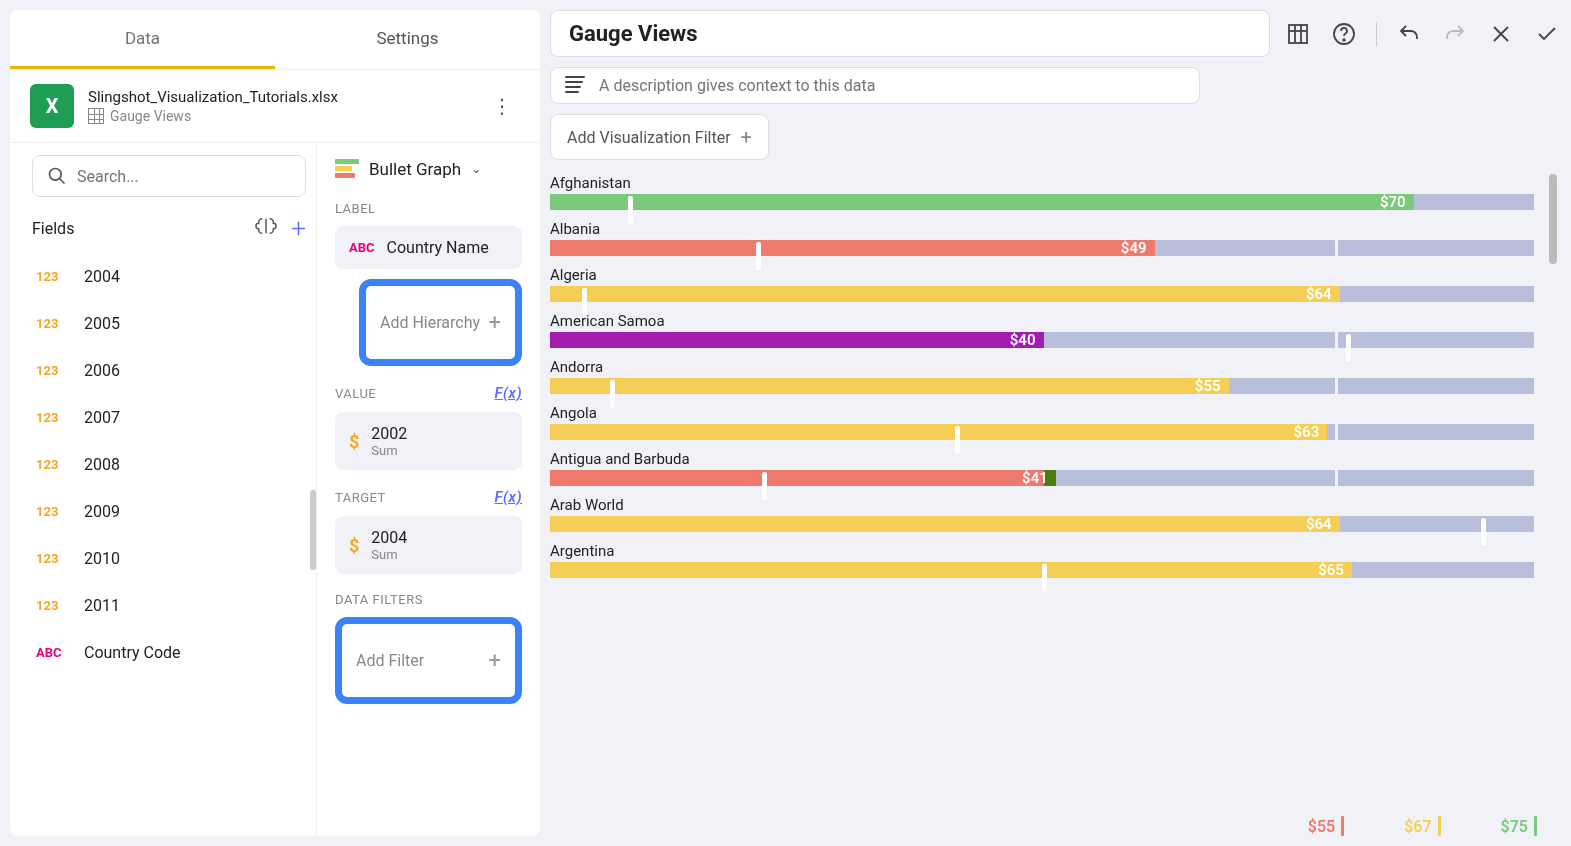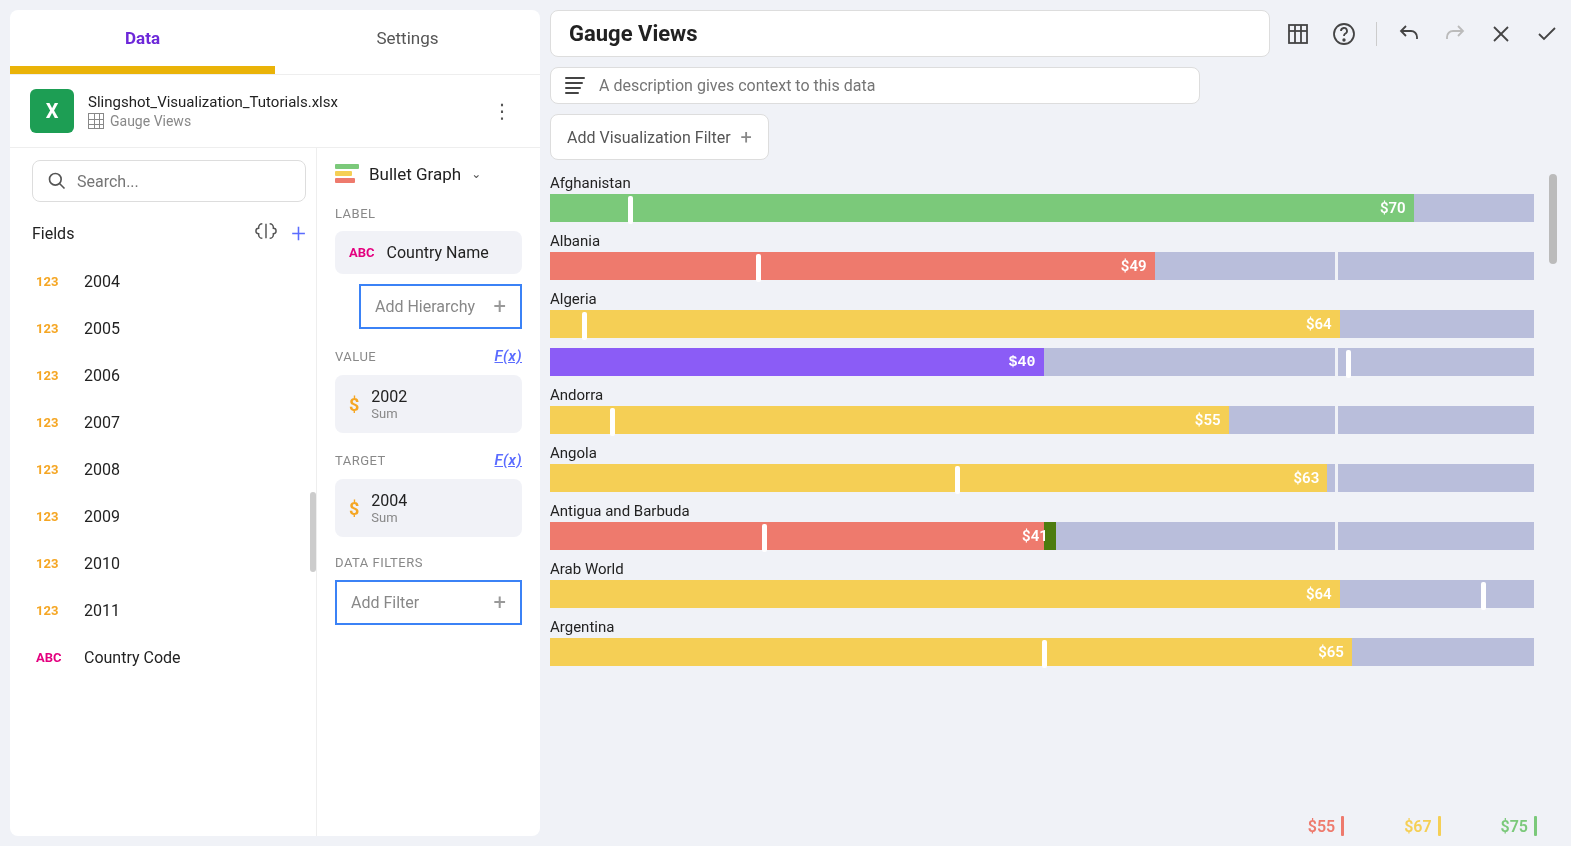--- a/index.html
+++ b/index.html
@@ -3,21 +3,21 @@
 <meta charset="utf-8">
 <style>
 * { box-sizing: border-box; margin: 0; padding: 0; font-family: -apple-system, BlinkMacSystemFont, "Segoe UI", Roboto, sans-serif; }
 body { background: #f0f2f7; width: 1571px; height: 846px; overflow: hidden; }
 .app { display: flex; height: 846px; padding: 10px; gap: 10px; }
 
 
 .left-panel { width: 530px; background: #fff; border-radius: 8px; display: flex; flex-direction: column; overflow: hidden; }
 .tabs { display: flex; border-bottom: 1px solid #eee; }
 .tab { flex: 1; text-align: center; padding: 18px 0; font-size: 17px; color: #555; cursor: pointer; }
-.tab.active { color: #6d28d9; font-weight: 700; border-bottom: 8px solid #eab308; }
+.tab.active { color: #737373; font-weight: 400; border-bottom: 3px solid #eab308; }
 .datasource { display: flex; align-items: center; padding: 14px 20px; gap: 14px; border-bottom: 1px solid #eee; }
 .xls-icon { width: 44px; height: 44px; background: #1d9e54; border-radius: 6px; display: flex; align-items: center; justify-content: center; color: #fff; font-weight: 700; font-size: 20px; }
 .ds-info { flex: 1; display: flex; flex-direction: column; }
 .ds-name { font-size: 15px; color: #222; }
 .ds-sub { display: flex; align-items: center; gap: 6px; color: #888; font-size: 14px; margin-top: 2px; }
 .grid-glyph { width: 16px; height: 16px; border: 1.5px solid #888; display: inline-block; position: relative; }
 .grid-glyph::before, .grid-glyph::after { content:""; position:absolute; background:#888; }
 .grid-glyph::before { left:33%; top:0; width:1.5px; height:100%; box-shadow: 5px 0 #888; }
 .grid-glyph::after { top:33%; left:0; height:1.5px; width:100%; box-shadow: 0 5px #888; }
 .dots { font-size: 20px; color: #555; padding: 0 8px; cursor: pointer; }
@@ -48,46 +48,46 @@
 .bullet-icon span:nth-child(2){ background:#f5cf55; width:70%; }
 .bullet-icon span:nth-child(3){ background:#ee7a6d; width:85%; }
 .chev { font-size: 12px; color: #555; }
 .section-label { font-size: 13px; color: #888; letter-spacing: 0.5px; margin: 8px 0 10px; display: flex; justify-content: space-between; align-items: center; }
 .fx { color: #5b6cff; font-weight: 600; font-style: italic; font-size: 15px; text-decoration: underline; }
 .pill { background: #f1f2f7; border-radius: 8px; padding: 12px 14px; display: flex; align-items: center; gap: 12px; margin-bottom: 10px; }
 .pill .ftype { min-width: auto; }
 .pill-main { font-size: 16px; color: #222; }
 .pill-sub { font-size: 13px; color: #888; }
 .pill-col { display: flex; flex-direction: column; }
-.add-box { border: 2px solid #3b82f6; border-radius: 0; padding: 8px 14px; display: flex; align-items: center; justify-content: space-between; color: #888; font-size: 16px; margin-bottom: 18px; cursor: pointer; }
+.add-box { border: 7px solid #3b82f6; border-radius: 12px; padding: 24px 14px; display: flex; align-items: center; justify-content: space-between; color: #888; font-size: 16px; margin-bottom: 18px; cursor: pointer; }
 .add-box .plus { color: #999; font-size: 22px; }
 .dollar { color:#f5a623; font-weight:700; font-size:18px; }
 
 
 .right-panel { flex: 1; display: flex; flex-direction: column; }
 .top-bar { display: flex; align-items: center; gap: 14px; margin-bottom: 10px; }
 .title-input { flex: 1; border: 1px solid #ddd; border-radius: 8px; padding: 10px 18px; font-size: 22px; font-weight: 700; color: #222; background: #fff; }
 .toolbar { display: flex; gap: 18px; align-items: center; }
 .toolbar .tbtn { width: 28px; height: 28px; display: flex; align-items: center; justify-content: center; cursor: pointer; color: #444; }
 .toolbar .sep { width: 1px; height: 24px; background: #ccc; }
 .toolbar svg { width: 24px; height: 24px; stroke: #444; fill: none; stroke-width: 1.8; }
 .toolbar .disabled svg { stroke: #bbb; }
-.desc-row { display: flex; align-items: center; gap: 14px; border: 1px solid #ddd; border-radius: 8px; padding: 8px 14px; background: #fff; margin-bottom: 10px; max-width: 650px; }
+.desc-row { display: flex; align-items: flex-start; gap: 14px; border: 1px solid #ddd; border-radius: 8px; padding: 8px 14px; background: #fff; margin-bottom: 10px; max-width: 650px; }
 .desc-row input { border: none; outline: none; font-size: 16px; color: #555; flex: 1; }
 .hamburger { display: flex; flex-direction: column; gap: 3px; }
 .hamburger span { height: 2px; background: #444; border-radius: 1px; }
 .hamburger span:nth-child(1){width:20px;} .hamburger span:nth-child(2){width:18px;} .hamburger span:nth-child(3){width:16px;} .hamburger span:nth-child(4){width:14px;}
 .filter-btn { display: inline-flex; align-items: center; gap: 10px; border: 1px solid #ddd; border-radius: 8px; padding: 10px 16px; font-size: 16px; color: #555; background: #fff; cursor: pointer; margin-bottom: 14px; }
 .filter-btn .plus { color: #888; font-size: 20px; }
 
 .chart-area { flex: 1; background: transparent; overflow: hidden; position: relative; display: flex; flex-direction: column; }
 .chart-scroll { flex: 1; overflow: hidden; padding-right: 24px; position: relative; }
 .row-item { margin-bottom: 10px; }
 .row-label { font-size: 15px; color: #222; margin-bottom: 2px; }
-.bar-track { position: relative; height: 28px; display: flex; }
+.bar-track { position: relative; height: 16px; display: flex; }
 .seg { height: 100%; margin-right: 3px; }
 .seg:last-child { margin-right: 0; }
 .valfill { position: absolute; top: 0; left: 0; height: 100%; display: flex; align-items: center; justify-content: flex-end; padding-right: 8px; color: #fff; font-weight: 600; font-size: 15px; }
 .target-mark { position: absolute; top: 2px; width: 5px; height: 28px; background: #fff; border-radius: 2px; }
 .chart-vscroll { position: absolute; right: 4px; top: 0; width: 8px; height: 90px; background: #bbb; border-radius: 4px; }
 
 .legend { display: flex; justify-content: flex-end; gap: 60px; padding: 8px 24px 0 0; font-size: 16px; font-weight: 600; }
 .legend-item { display: flex; align-items: center; gap: 6px; }
 .legend-tick { width: 3px; height: 20px; border-radius: 1px; }
 </style>
@@ -320,25 +320,26 @@
             <div class="bar-track">
               <div class="seg" style="width: 50%; background: rgb(185, 190, 219);"></div>
               <div class="seg" style="width: 30%; background: rgb(185, 190, 219);"></div>
               <div class="seg" style="width: 20%; background: rgb(185, 190, 219);"></div>
               <div class="valfill" style="left: 0%; width: 50%; background: rgb(245, 207, 85);"></div>
               <div class="valfill" style="left: 50%; width: 30%; background: rgb(245, 207, 85);">$64</div>
               <div class="target-mark" style="left: 3.2%;"></div>
             </div>
           </div>
           <div class="row-item">
-            <div class="bar-track">
-              <div class="seg" style="width: 50%; background: rgb(185, 190, 219);"></div>
-              <div class="seg" style="width: 30%; background: rgb(185, 190, 219);"></div>
-              <div class="seg" style="width: 20%; background: rgb(185, 190, 219);"></div>
-              <div class="valfill" style="left: 0%; width: 50%; background: #8b5cf6; font-family: Liberation Mono, monospace;">$40</div>
+            <div class="row-label">American Samoa</div>
+            <div class="bar-track">
+              <div class="seg" style="width: 50%; background: rgb(185, 190, 219);"></div>
+              <div class="seg" style="width: 30%; background: rgb(185, 190, 219);"></div>
+              <div class="seg" style="width: 20%; background: rgb(185, 190, 219);"></div>
+              <div class="valfill" style="left: 0%; width: 50%; background: #a21caf;">$40</div>
               <div class="target-mark" style="left: 80.6%;"></div>
             </div>
           </div>
           <div class="row-item">
             <div class="row-label">Andorra</div>
             <div class="bar-track">
               <div class="seg" style="width: 50%; background: rgb(185, 190, 219);"></div>
               <div class="seg" style="width: 30%; background: rgb(185, 190, 219);"></div>
               <div class="seg" style="width: 20%; background: rgb(185, 190, 219);"></div>
               <div class="valfill" style="left: 0%; width: 50%; background: rgb(245, 207, 85);"></div>

